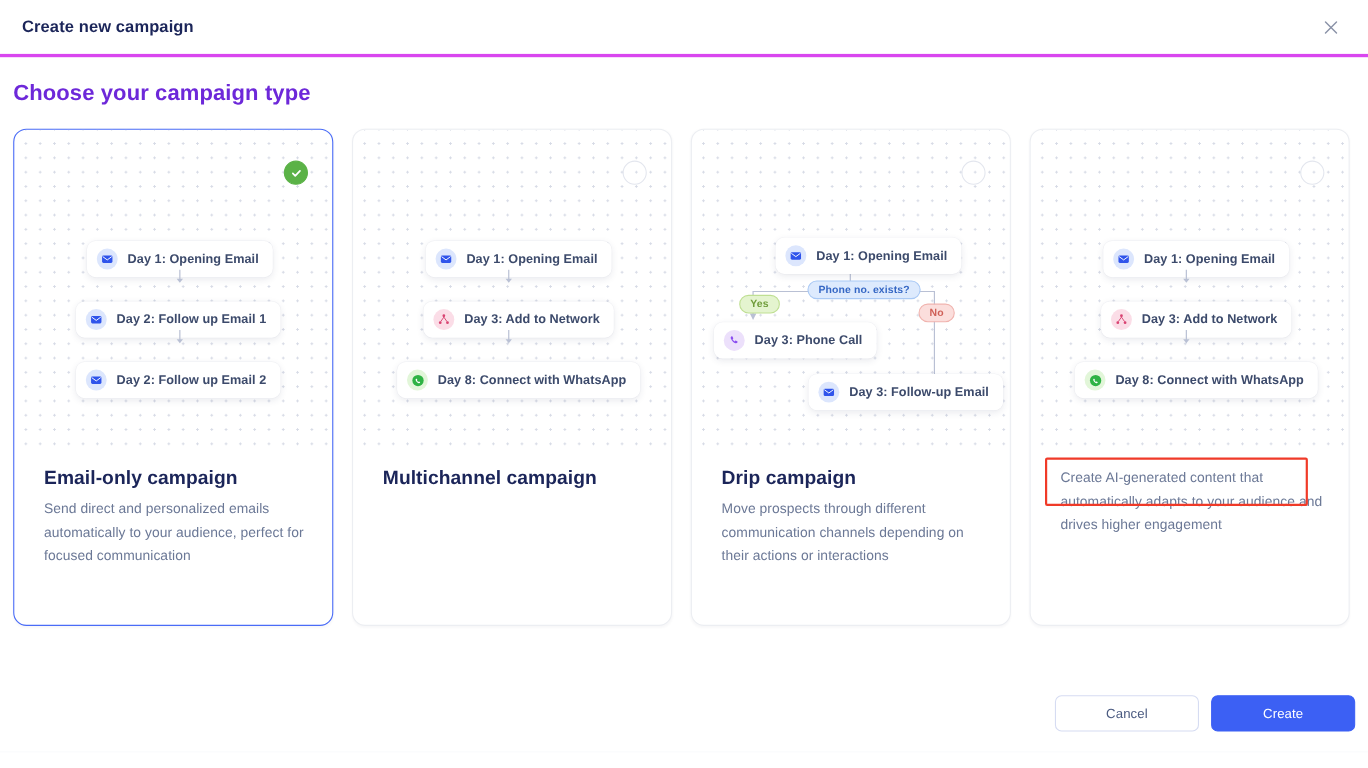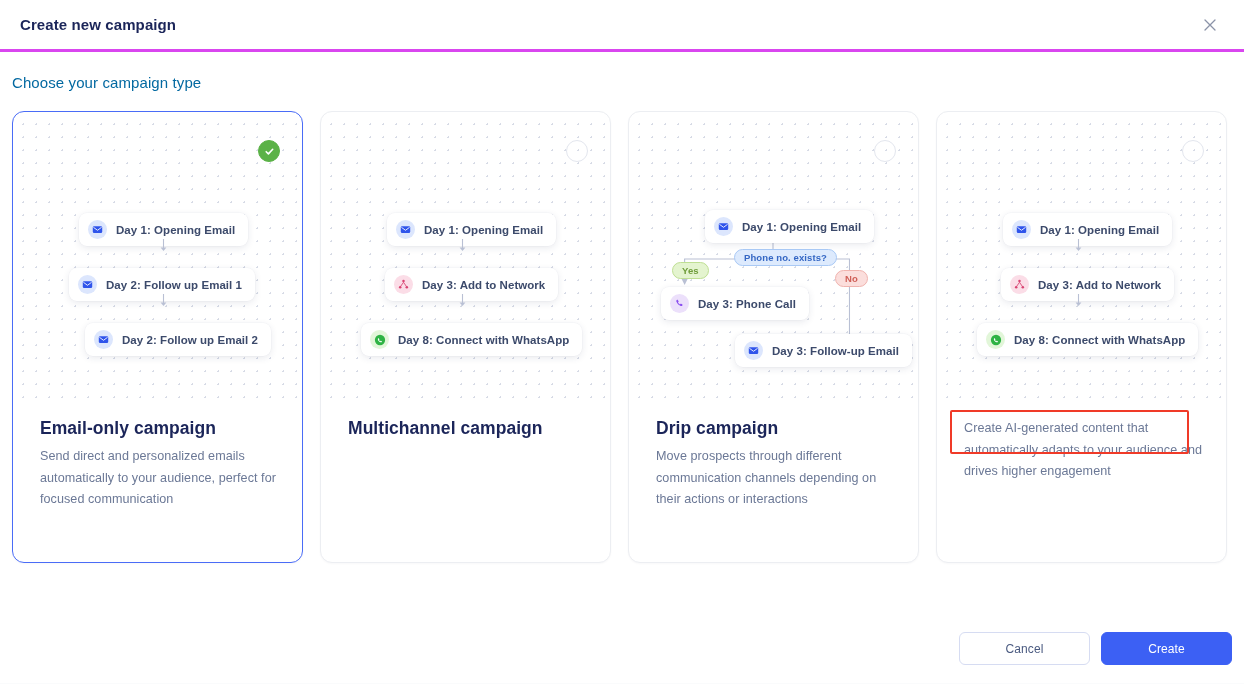--- a/index.html
+++ b/index.html
@@ -21,21 +21,21 @@
   }
   .close-btn {
     margin-left: auto; width: 28px; height: 28px;
     display: flex; align-items: center; justify-content: center;
     cursor: pointer;
   }
   .close-btn svg { display:block; }
 
   
   .section-title {
-    font-size: 15px; font-weight: normal; color: #0369a1;
+    font-size: 20px; font-weight: bold; color: #6d28d9;
     padding: 22px 0 0 12px; letter-spacing: .1px;
   }
 
   
   .cards {
     display: flex; gap: 17px; padding: 20px 12px 0 12px;
   }
   .card {
     position: relative; width: 291px; height: 452px;
     border: 1px solid #eceef2; border-radius: 12px;
@@ -190,21 +190,21 @@
           </span>
           <span class="node-label">Day 2: Follow up Email 1</span>
         </div>
         <div class="arrow-v" style="left:146px;top:182px;">
           <svg width="9" height="14" viewBox="0 0 9 14">
               <path d="M4.5 0 V9" stroke="#b9c0d4" stroke-width="1.1"></path>
               <path d="M1.6 8.5 L4.5 12 L7.4 8.5 Z" fill="#b9c0d4"></path>
             </svg>
         </div>
 
-        <div class="node" style="left:72px;top:211px;">
+        <div class="node" style="left:56px;top:211px;">
           <span class="ic ic-mail">
             <svg width="11" height="11" viewBox="0 0 14 14">
                 <rect x="1" y="3" width="12" height="8.5" rx="1.6" fill="#2f54eb"></rect>
                 <path d="M1.8 4.2 L7 8 L12.2 4.2" stroke="#fff" stroke-width="1.1" fill="none" stroke-linejoin="round"></path>
               </svg>
           </span>
           <span class="node-label">Day 2: Follow up Email 2</span>
         </div>
       </div>
       <div class="card-text">
@@ -285,21 +285,21 @@
                 <path d="M1.8 4.2 L7 8 L12.2 4.2" stroke="#fff" stroke-width="1.1" fill="none" stroke-linejoin="round"></path>
               </svg>
           </span>
           <span class="node-label">Day 1: Opening Email</span>
         </div>
 
         <div class="pill pill-cond" style="left:105px;top:137px;">Phone no. exists?</div>
         <div class="pill pill-yes" style="left:43px;top:150px;">Yes</div>
         <div class="pill pill-no" style="left:206px;top:158px;">No</div>
 
-        <div class="node" style="left:32px;top:175px;">
+        <div class="node" style="left:20px;top:175px;">
           <span class="ic ic-ph">
             <svg width="11" height="11" viewBox="0 0 14 14">
               <path d="M3.6 2.4c.5-.35 1.15-.2 1.45.33l.75 1.3c.2.35.1.8-.22 1.04l-.6.45c.55 1.15 1.45 2.05 2.6 2.6l.45-.6c.24-.32.69-.42 1.04-.22l1.3.75c.53.3.68.95.33 1.45-.5.7-1.4 1.0-2.2.75C6.3 9.5 4.5 7.7 3.0 4.6c-.3-.8 0-1.7.6-2.2z" fill="#8a4df0"></path>
             </svg>
           </span>
           <span class="node-label">Day 3: Phone Call</span>
         </div>
 
         <div class="node" style="left:106px;top:222px;">
           <span class="ic ic-mail">

